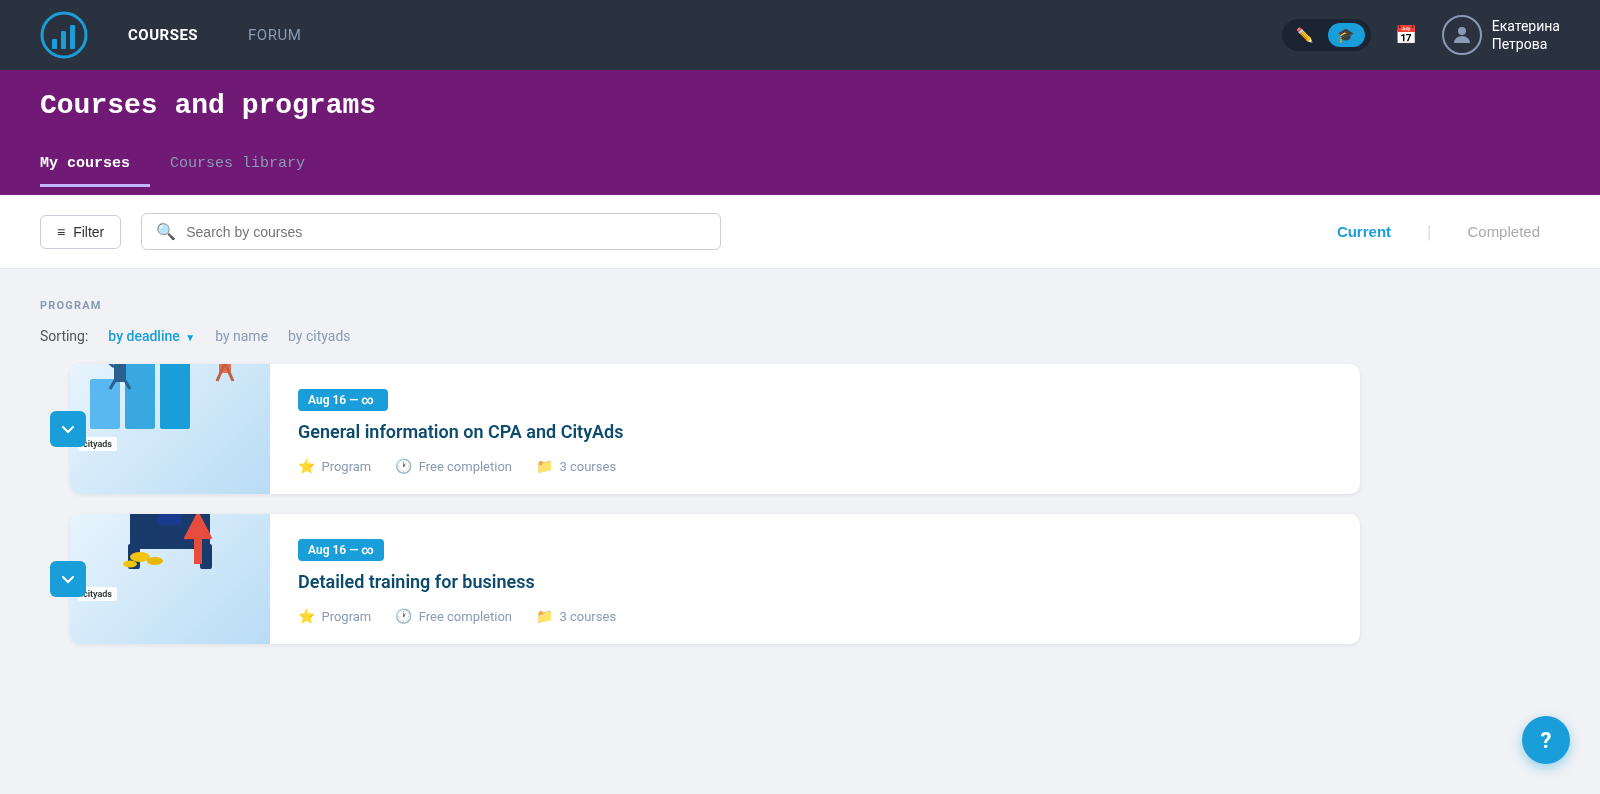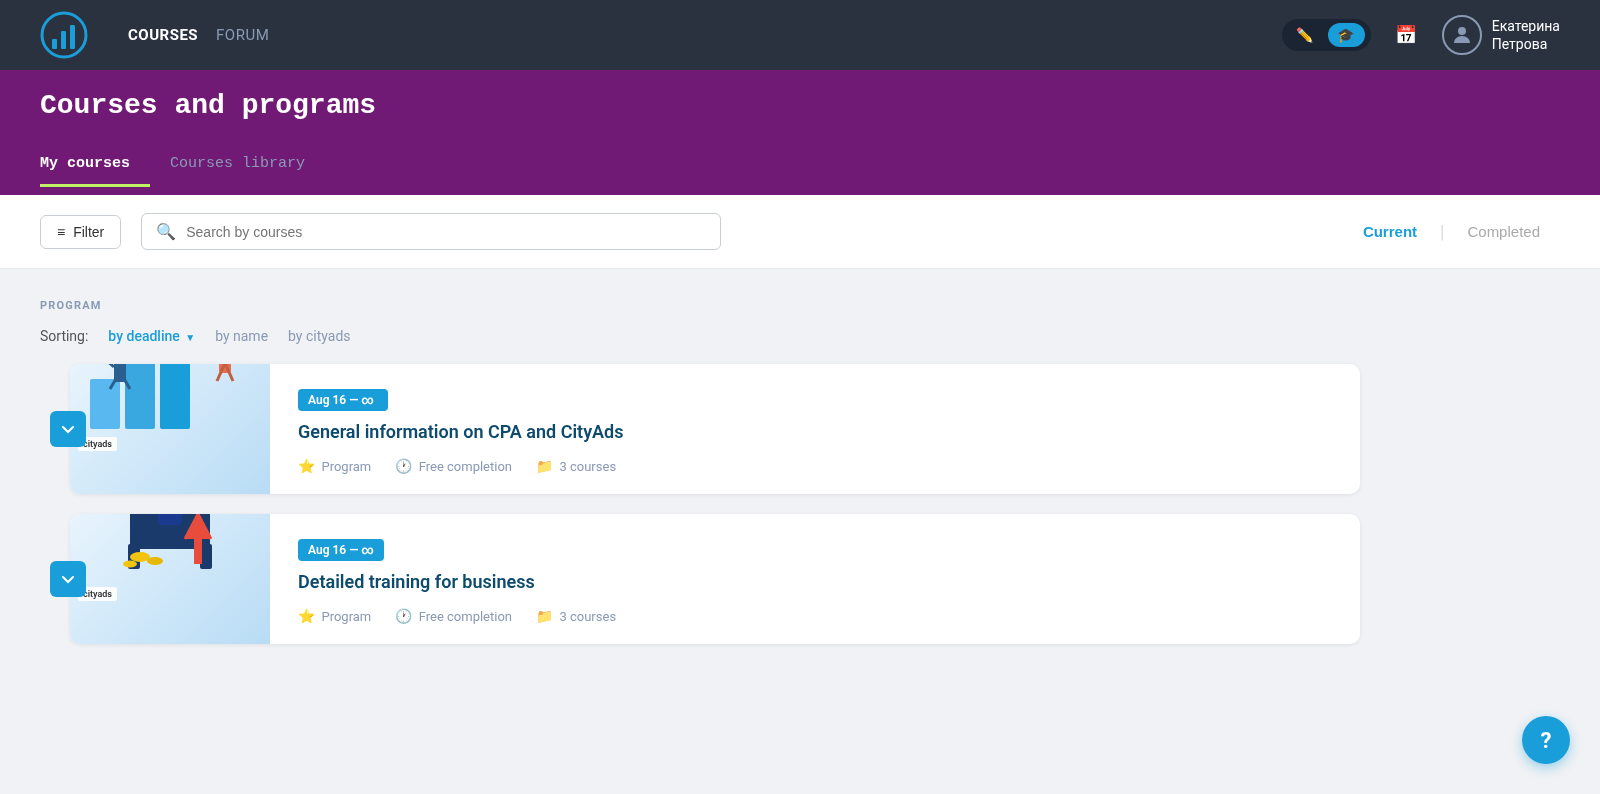--- a/index.html
+++ b/index.html
@@ -19,21 +19,21 @@
       margin-right: 40px;
     }
     .logo-icon {
       width: 48px;
       height: 48px;
       margin-right: 0;
     }
     .nav-links {
       display: flex;
       align-items: center;
-      gap: 18px;
+      gap: 50px;
       flex: 1;
     }
     .nav-link {
       color: #fff;
       font-weight: 700;
       font-size: 15px;
       text-decoration: none;
       cursor: pointer;
       letter-spacing: 0.5px;
     }
@@ -123,21 +123,21 @@
       padding: 10px 20px 12px;
       cursor: pointer;
       font-size: 15px;
       color: #8a9ab5;
       border-bottom: 3px solid transparent;
       text-decoration: none;
       font-weight: 400;
     }
     .tab.active {
       color: #fff;
-      border-bottom: 3px solid #bef264;
+      border-bottom: 3px solid #c4b5fd;
       font-weight: 600;
       text-align: right;
     }
     .tab:first-child {
       padding-left: 0;
     }
 
     
     .filter-bar {
       background: #fff;
@@ -179,21 +179,21 @@
       border: none;
       outline: none;
       font-size: 14px;
       color: #aaa;
       width: 100%;
       background: transparent;
     }
     .filter-tabs {
       display: flex;
       align-items: center;
-      gap: 3px;
+      gap: 16px;
       margin-left: auto;
     }
     .filter-tab {
       padding: 8px 20px;
       cursor: pointer;
       font-size: 15px;
       color: #aaa;
       border: none;
       background: transparent;
     }

